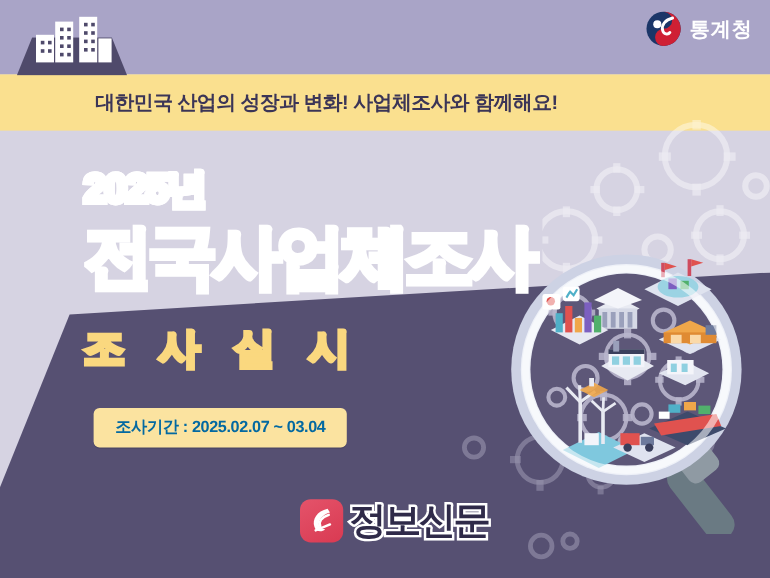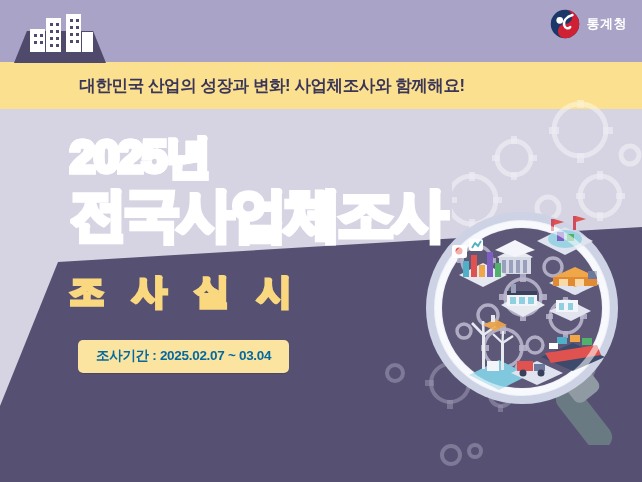--- a/index.html
+++ b/index.html
@@ -56,21 +56,21 @@
     clip-path: polygon(58px 153px, 642px 118px, 642px 373px, 0px 373px, 0px 297px);
   }
   
   .gear-deco-light { position:absolute; right:0; top:100px; width:190px; height:135px; opacity:.55; }
   .gear-deco-dark  { position:absolute; left:355px; top:355px; width:287px; height:127px; opacity:.55; }
 
   
   .headline { position:absolute; left:70px; top:132px; width:430px; }
 
   .line-year {
-    font-size:45px; font-weight:bold; color:#ffffff;
+    font-size:33px; font-weight:bold; color:#ffffff;
     letter-spacing:-1px; line-height:50px;
     -webkit-text-stroke:5px #ffffff; paint-order: stroke fill;
     filter: drop-shadow(0 0 0 #fff);
   }
   .line-main {
     font-size:57px; font-weight:bold; color:#ffffff;
     letter-spacing:-3.5px; line-height:60px; margin-top:2px;
     -webkit-text-stroke:5px #ffffff; paint-order: stroke fill;
     white-space:nowrap;
   }
@@ -86,21 +86,21 @@
     background:#fbe3a0; color:#0369a1;
     border-radius:5px;
     padding:7px 18px 8px 18px;
     font-size:13.5px; font-weight:bold; letter-spacing:-0.3px;
     white-space:nowrap;
     box-shadow:0 1px 0 rgba(0,0,0,.12);
   }
 
   
   .gov-logo { position:absolute; right:15px; top:9px; display:flex; align-items:center; gap:7px; }
-  .gov-logo-text { font-size:13px; font-weight:bold; color:#ffffff; letter-spacing:0.5px; }
+  .gov-logo-text { font-size:17px; font-weight:bold; color:#ffffff; letter-spacing:0.5px; }
 
   
   .news-logo {
     position:absolute; left:250px; top:416px;
     display:flex; align-items:center; gap:5px;
   }
   .news-mark {
     width:36px; height:36px; border-radius:9px;
     background:linear-gradient(150deg,#e4536a 0%, #d93a52 100%);
     position:relative; flex:0 0 auto;
@@ -369,14 +369,24 @@
   </svg>
 
   <div class="headline">
     <div class="line-year">2025년</div>
     <div class="line-main">전국사업체조사</div>
     <div class="line-sub">조 사 실 시</div>
   </div>
 
   <div class="date-badge">조사기간 : 2025.02.07 ~ 03.04</div>
 
+  <div class="news-logo">
+    <div class="news-mark">
+      <svg width="36" height="36" viewBox="0 0 36 36">
+        <path d="M23 8 C14 10 10 17 12 23 C13 27 18 28 21 25 C17 25 15 22 16 19 C17 15 21 12 25 11 Z" fill="#ffffff"></path>
+        <path d="M24 13 C18 15 15 19 17 23" stroke="#ffffff" stroke-width="2" fill="none" stroke-linecap="round"></path>
+        <path d="M13 26 L25 21" stroke="#ffffff" stroke-width="2" fill="none" stroke-linecap="round"></path>
+      </svg>
+    </div>
+    <div class="news-text">정보신문</div>
+  </div>
 
 </div>
 
 </body></html>

